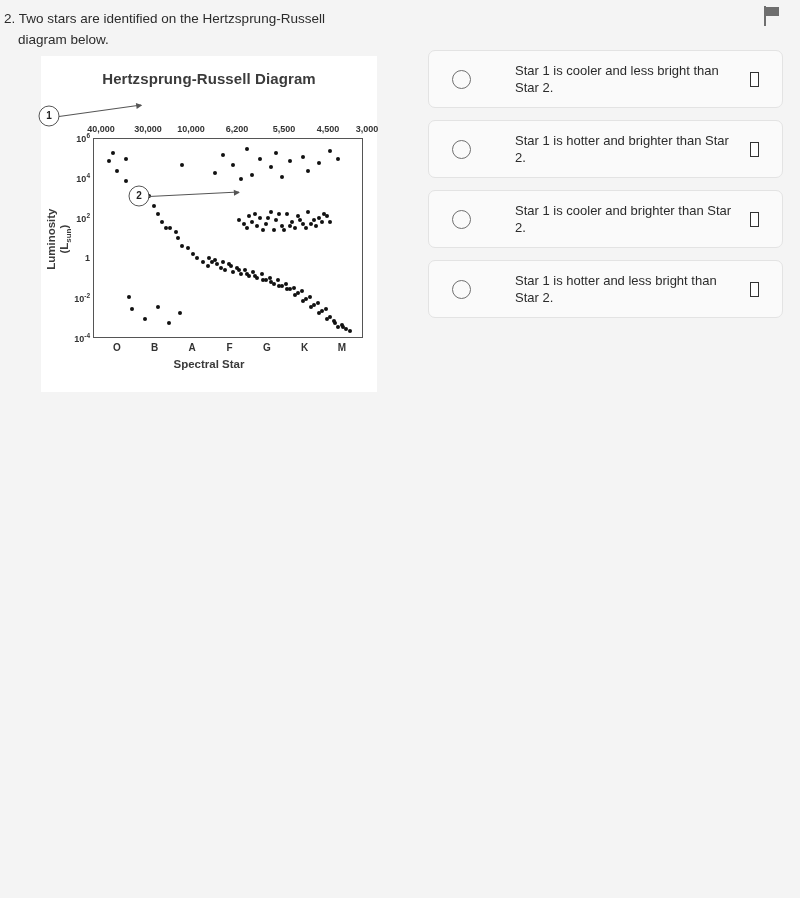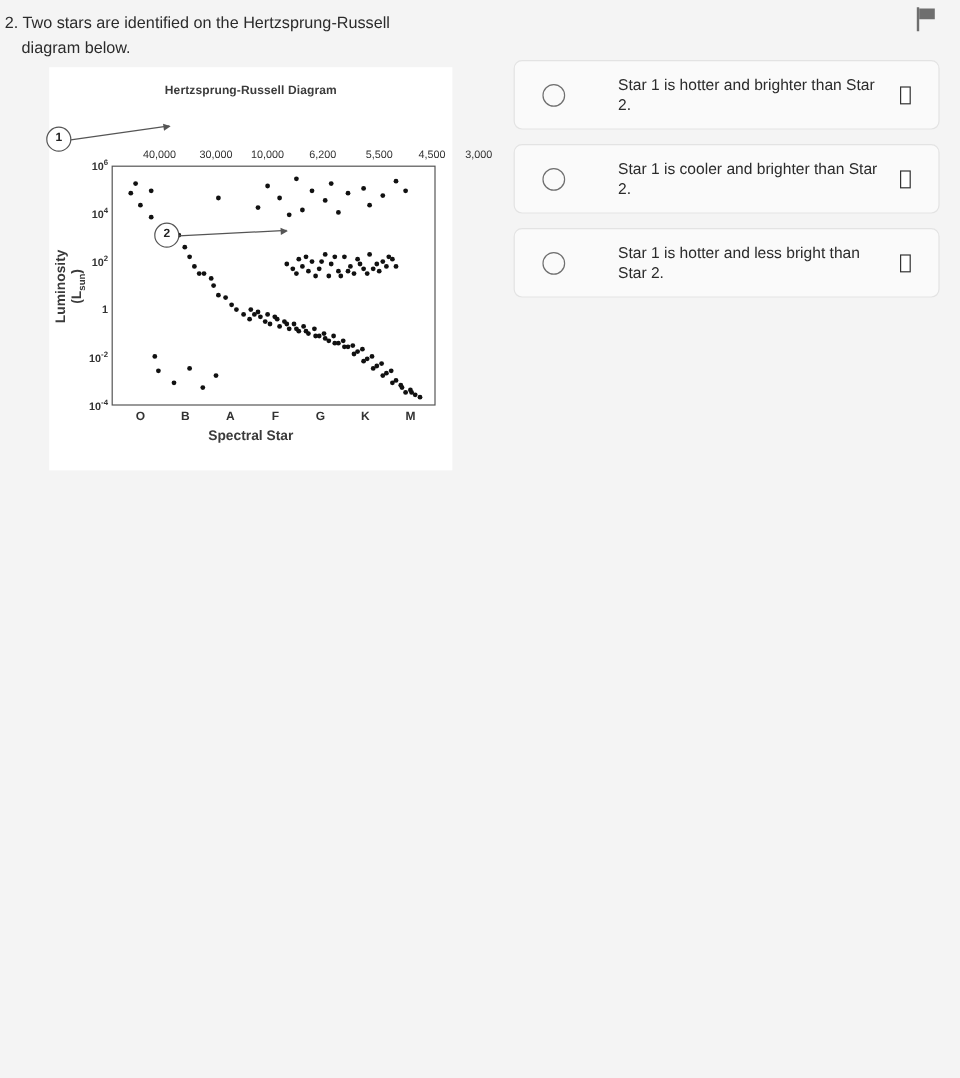--- a/index.html
+++ b/index.html
@@ -58,21 +58,21 @@
     width: 336px;
     height: 336px;
     background: #ffffff;
   }
   .fig-title {
     position: absolute;
     top: 14px;
     left: 0;
     width: 336px;
     text-align: center;
-    font-size: 10px;
+    font-size: 15px;
     font-weight: bold;
     color: #3b3b3b;
     letter-spacing: .1px;
   }
   .fig-temp-label {
     position: absolute;
     top: 36px;
     left: 0;
     width: 336px;
     text-align: center;
@@ -86,25 +86,24 @@
   .temp-ticks {
     position: absolute;
     top: 68px;
     left: 0;
     width: 336px;
     height: 12px;
   }
   .temp-ticks span {
     position: absolute;
     font-size: 9px;
-    font-weight: normal;
+    font-weight: bold;
     color: #333;
     transform: translateX(-50%);
     white-space: nowrap;
-    margin-left: 32px;
   }
 
   
   .plot-frame {
     position: absolute;
     left: 52px;
     top: 82px;
     width: 270px;
     height: 200px;
     border: 1.4px solid #555;
@@ -468,20 +467,25 @@
       <div class="leader" style="left: 108px; top: 140px; width: 90.1249px; transform: rotate(-2.86241deg);"></div>
       <div class="star-marker" style="left: 98px; top: 140px;">2</div>
     </div>
 
 </div>
 
 <div class="answers-col">
   <div id="options-list">
       <div class="option">
         <div class="radio"></div>
+        <div class="option-label">Star 1 is cooler and less bright than Star 2.</div>
+        <div class="tofu"></div>
+      </div>
+      <div class="option">
+        <div class="radio"></div>
         <div class="option-label">Star 1 is hotter and brighter than Star 2.</div>
         <div class="tofu"></div>
       </div>
       <div class="option">
         <div class="radio"></div>
         <div class="option-label">Star 1 is cooler and brighter than Star 2.</div>
         <div class="tofu"></div>
       </div>
       <div class="option">
         <div class="radio"></div>

